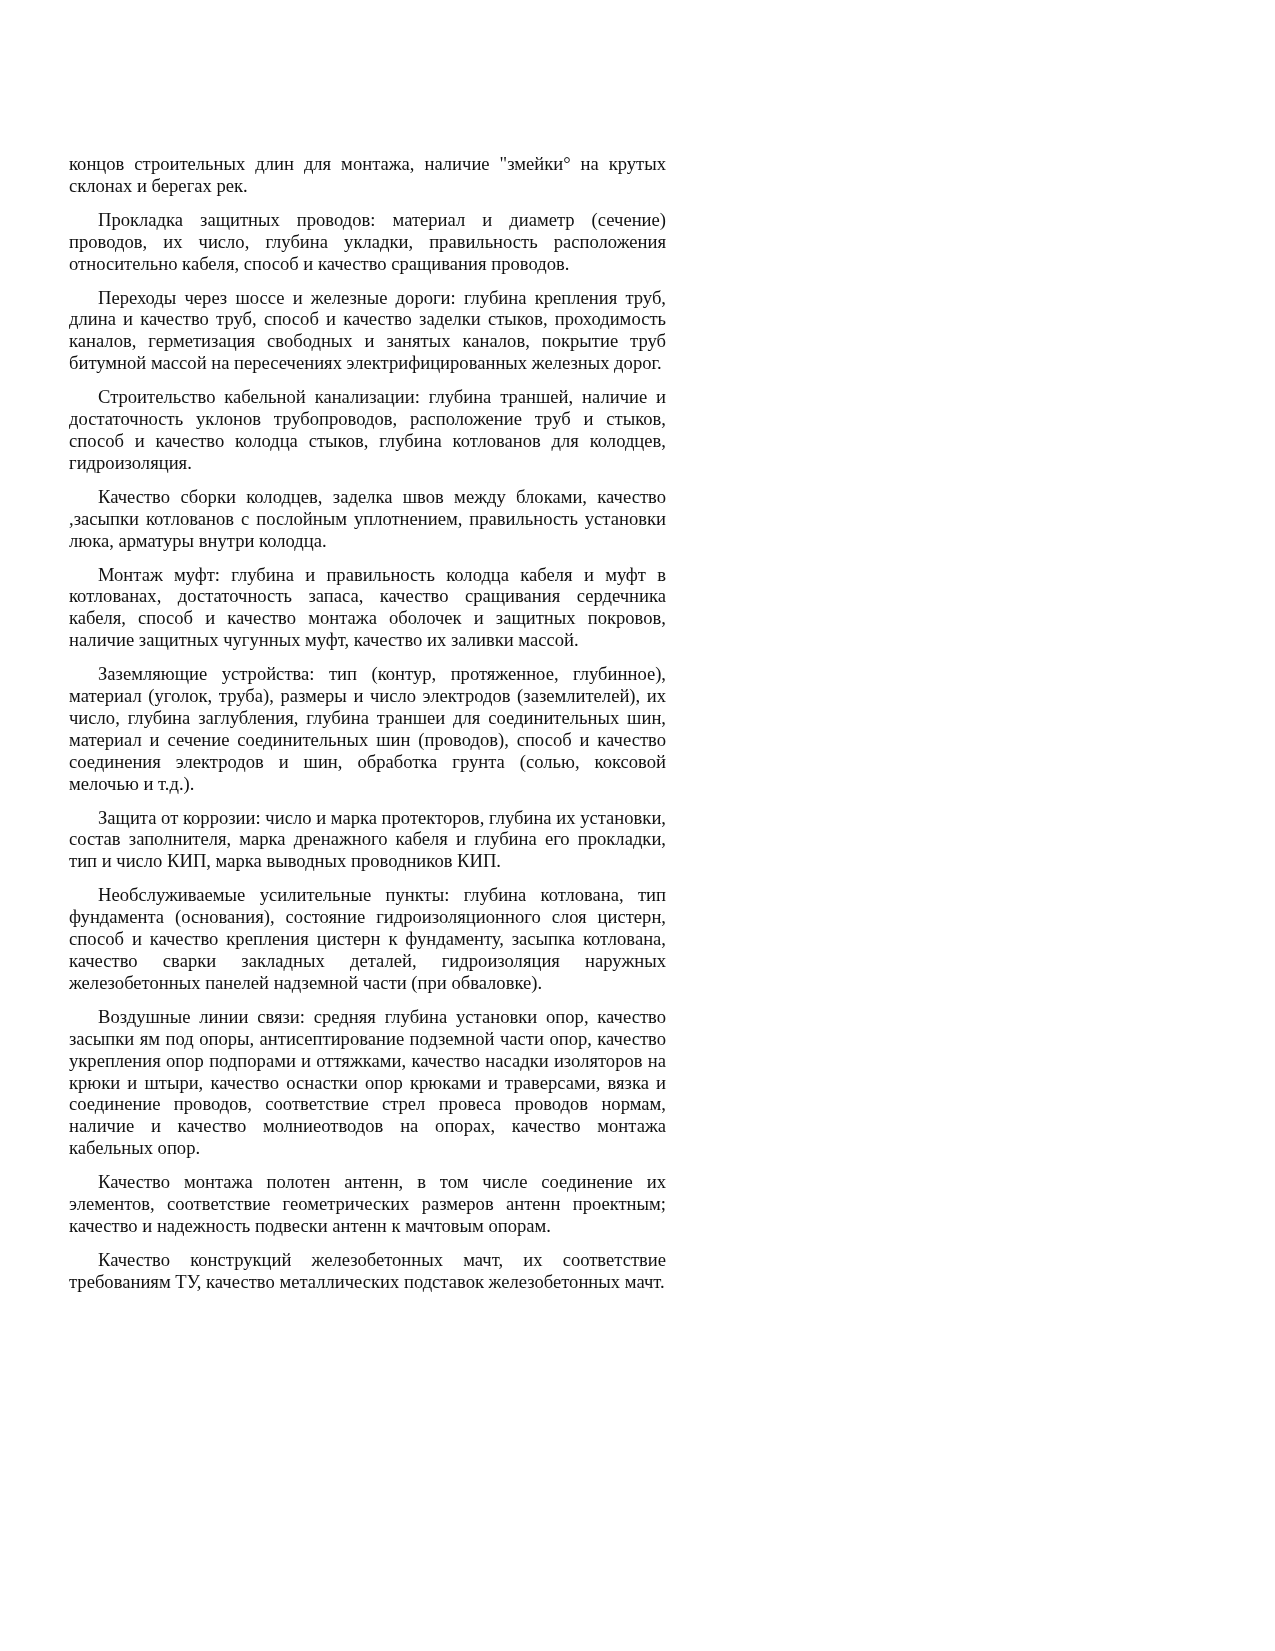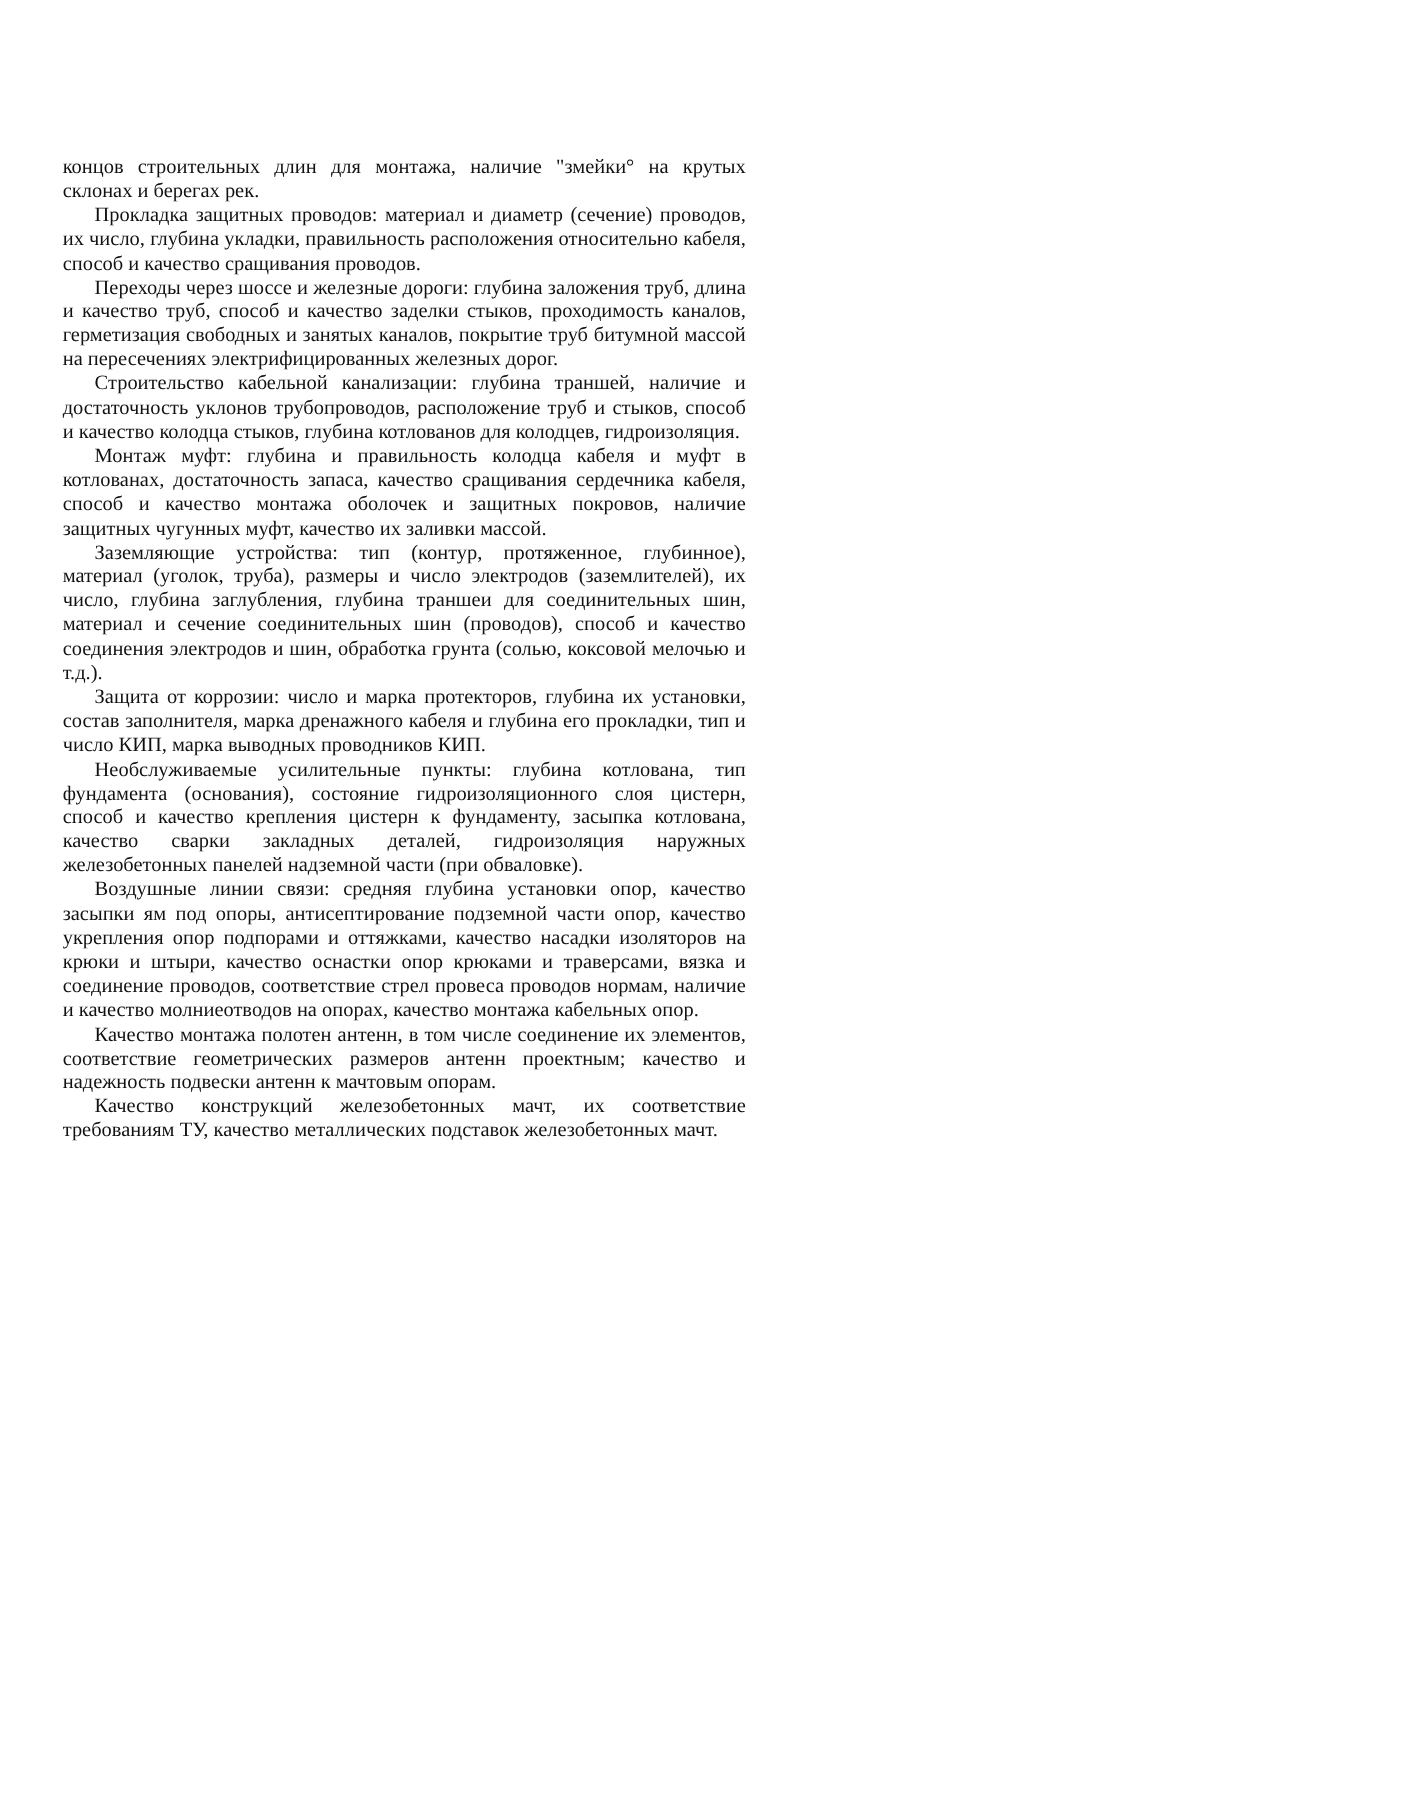--- a/index.html
+++ b/index.html
@@ -8,35 +8,36 @@
       position: absolute;
       left: 57px;
       top: 141px;
       width: 621px;
       font-family: "Liberation Serif", "DejaVu Serif", serif;
       font-size: 18.6px;
       line-height: 21.9px;
       color: #111111;
     }
     .page p {
-      margin: 0;
+      margin: 12px;
       text-align: justify;
       text-indent: 29px;
       hyphens: none;
     }
     .page p.cont { text-indent: 0; }
   </style>
 </head>
 <body>
 
 <div class="page">
   <p class="cont">концов строительных длин для монтажа, наличие "змейки° на крутых склонах и берегах рек.</p>
   <p>Прокладка защитных проводов: материал и диаметр (сечение) проводов, их число, глубина укладки, правильность расположения относительно кабеля, способ и качество сращивания проводов.</p>
-  <p>Переходы через шоссе и железные дороги: глубина заложения труб, длина и качество труб, способ и качество заделки стыков, проходимость каналов, герметизация свободных и занятых каналов, покрытие труб битумной массой на пересечениях электрифицированных железных дорог.</p>
+  <p>Переходы через шоссе и железные дороги: глубина крепления труб, длина и качество труб, способ и качество заделки стыков, проходимость каналов, герметизация свободных и занятых каналов, покрытие труб битумной массой на пересечениях электрифицированных железных дорог.</p>
   <p>Строительство кабельной канализации: глубина траншей, наличие и достаточность уклонов трубопроводов, расположение труб и стыков, способ и качество колодца стыков, глубина котлованов для колодцев, гидроизоляция.</p>
+  <p>Качество сборки колодцев, заделка швов между блоками, качество ,засыпки котлованов с послойным уплотнением, правильность установки люка, арматуры внутри колодца.</p>
   <p>Монтаж муфт: глубина и правильность колодца кабеля и муфт в котлованах, достаточность запаса, качество сращивания сердечника кабеля, способ и качество монтажа оболочек и защитных покровов, наличие защитных чугунных муфт, качество их заливки массой.</p>
   <p>Заземляющие устройства: тип (контур, протяженное, глубинное), материал (уголок, труба), размеры и число электродов (заземлителей), их число, глубина заглубления, глубина траншеи для соединительных шин, материал и сечение соединительных шин (проводов), способ и качество соединения электродов и шин, обработка грунта (солью, коксовой мелочью и т.д.).</p>
   <p>Защита от коррозии: число и марка протекторов, глубина их установки, состав заполнителя, марка дренажного кабеля и глубина его прокладки, тип и число КИП, марка выводных проводников КИП.</p>
   <p>Необслуживаемые усилительные пункты: глубина котлована, тип фундамента (основания), состояние гидроизоляционного слоя цистерн, способ и качество крепления цистерн к фундаменту, засыпка котлована, качество сварки закладных деталей, гидроизоляция наружных железобетонных панелей надземной части (при обваловке).</p>
   <p>Воздушные линии связи: средняя глубина установки опор, качество засыпки ям под опоры, антисептирование подземной части опор, качество укрепления опор подпорами и оттяжками, качество насадки изоляторов на крюки и штыри, качество оснастки опор крюками и траверсами, вязка и соединение проводов, соответствие стрел провеса проводов нормам, наличие и качество молниеотводов на опорах, качество монтажа кабельных опор.</p>
   <p>Качество монтажа полотен антенн, в том числе соединение их элементов, соответствие геометрических размеров антенн проектным; качество и надежность подвески антенн к мачтовым опорам.</p>
   <p>Качество конструкций железобетонных мачт, их соответствие требованиям ТУ, качество металлических подставок железобетонных мачт.</p>
 </div>
 
 </body></html>

